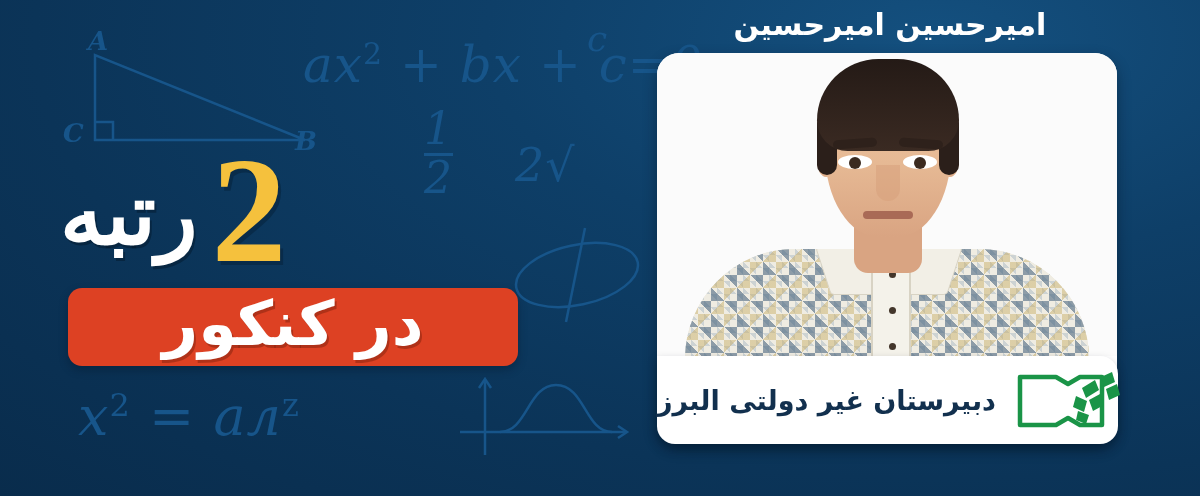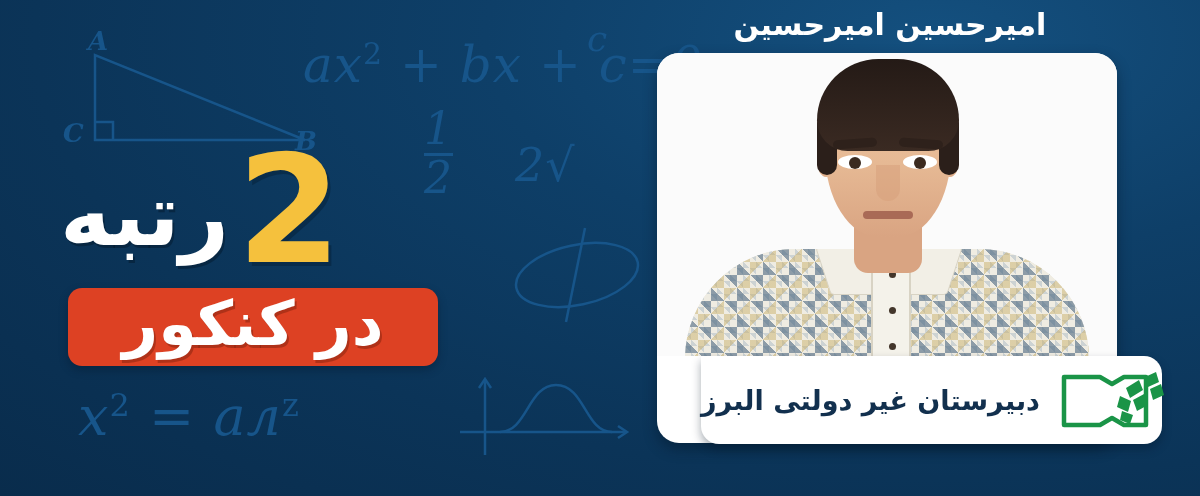--- a/index.html
+++ b/index.html
@@ -61,21 +61,22 @@
   #rank-row {
     position: absolute;
     left: 60px;
     top: 144px;
     width: 430px;
     height: 142px;
     display: flex;
     flex-direction: row-reverse;
     align-items: center;
     justify-content: flex-start;
-    gap: 8px;
+    gap: 14px;
+    font-family: Liberation Serif, serif;
   }
   #rank-word {
     color: #ffffff;
     font-size: 86px;
     font-weight: bold;
     line-height: 1;
     text-shadow: 2px 3px 0 rgba(3,22,40,.45);
     direction: rtl;
   }
   #rank-number {
@@ -84,21 +85,21 @@
     font-weight: bold;
     line-height: 0.8;
     text-shadow: 3px 4px 0 rgba(3,22,40,.35);
     margin-top: -10px;
   }
 
   #konkur-badge {
     position: absolute;
     left: 68px;
     top: 288px;
-    width: 370px;
+    width: 450px;
     height: 78px;
     background: #dd4123;
     border-radius: 14px;
     display: flex;
     align-items: center;
     justify-content: center;
     box-shadow: 0 4px 8px rgba(3,20,36,.35);
   }
   #konkur-label {
     color: #ffffff;
@@ -219,21 +220,20 @@
     top: 356px;
     width: 461px;
     height: 88px;
     background: #ffffff;
     border-radius: 0 18px 18px 18px;
     display: flex;
     flex-direction: row-reverse;
     align-items: center;
     justify-content: flex-start;
     box-shadow: 0 5px 10px rgba(3,20,36,.35);
-    margin-left: 44px;
   }
   #school-name {
     color: #12304e;
     font-size: 27px;
     font-weight: bold;
     direction: rtl;
     white-space: nowrap;
     margin-right: 14px;
   }
   #school-logo { width: 104px; height: 66px; margin-left: 6px; margin-right: 2px; flex: none; }

